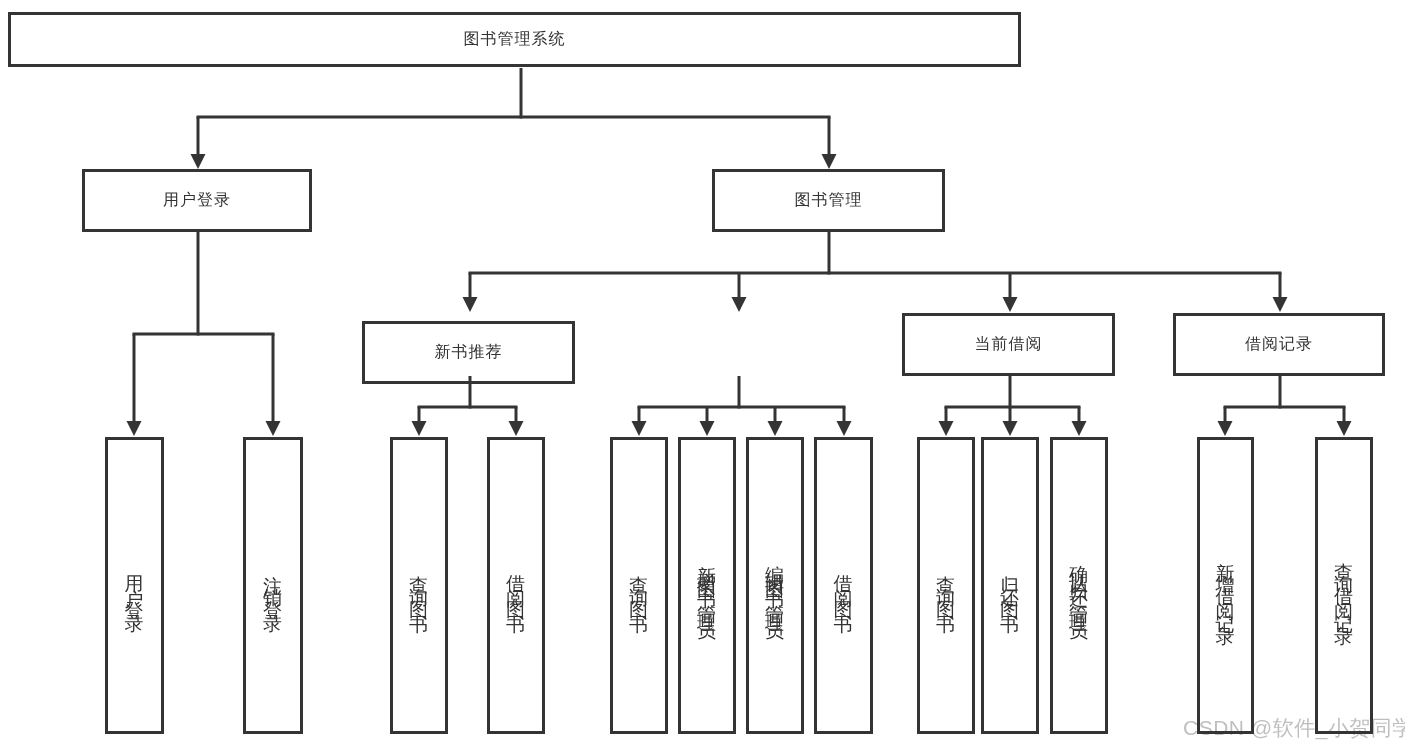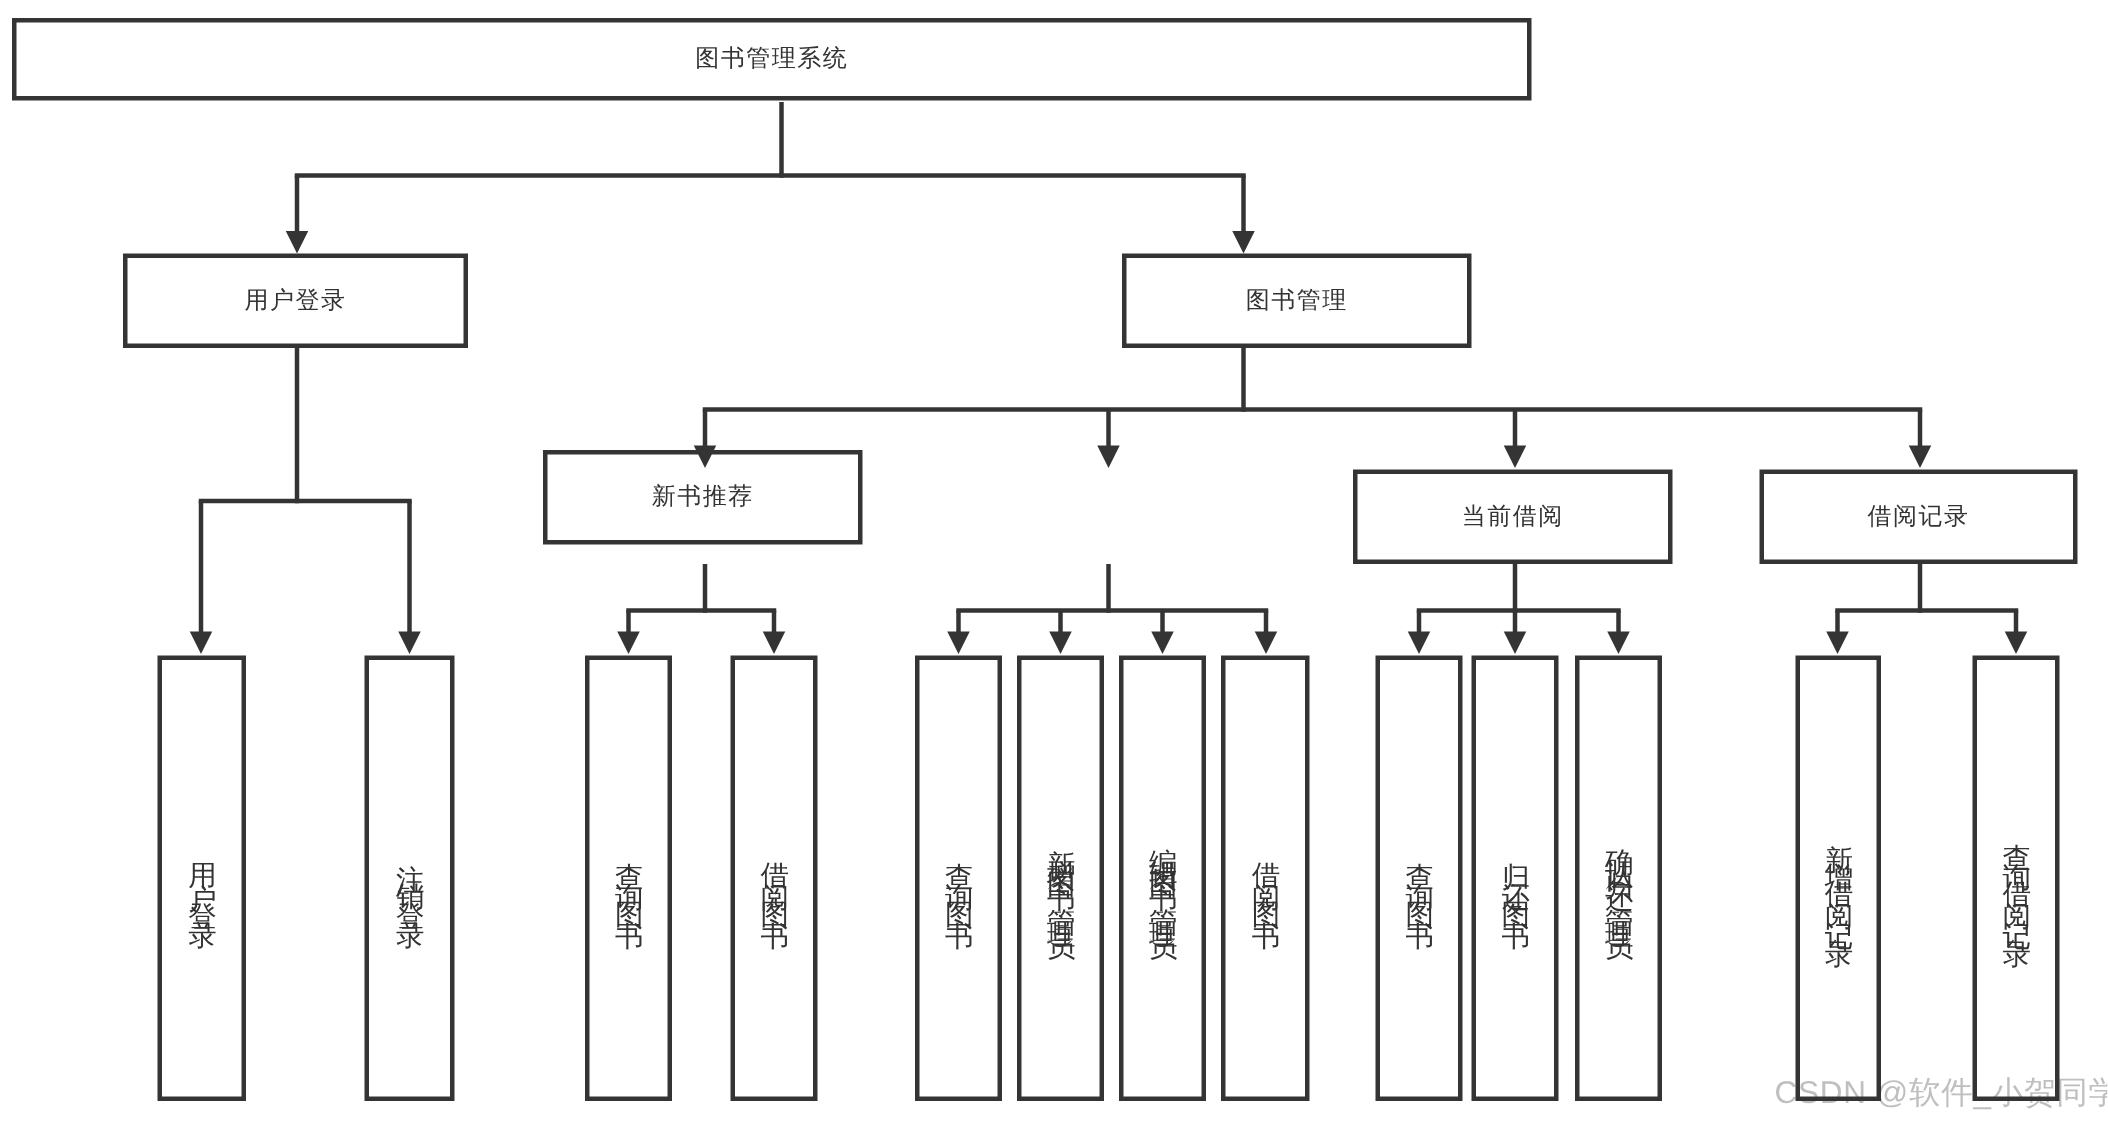--- a/index.html
+++ b/index.html
@@ -136,23 +136,23 @@
       <line x1="1225" y1="407" x2="1225" y2="423"></line>
       <polygon points="1225,436 1217.5,421 1232.5,421" fill="#343434" stroke="none"></polygon>
       <line x1="1344" y1="407" x2="1344" y2="423"></line>
       <polygon points="1344,436 1336.5,421 1351.5,421" fill="#343434" stroke="none"></polygon>
     </g>
   </svg>
 
   <div class="node hnode" style="left:8px; top:12px; width:1013px; height:55px;">图书管理系统</div>
 
   <div class="node hnode" style="left:82px; top:169px; width:230px; height:63px;">用户登录</div>
-  <div class="node hnode" style="left:748px; top:169px; width:233px; height:63px;">图书管理</div>
-
-  <div class="node hnode" style="left:362px; top:300px; width:213px; height:63px;">新书推荐</div>
+  <div class="node hnode" style="left:712px; top:169px; width:233px; height:63px;">图书管理</div>
+
+  <div class="node hnode" style="left:362px; top:321px; width:213px; height:63px;">新书推荐</div>
   <div class="node hnode" style="left:902px; top:313px; width:213px; height:63px;">当前借阅</div>
   <div class="node hnode" style="left:1173px; top:313px; width:212px; height:63px;">借阅记录</div>
 
   <div class="node vnode" style="left:105px; top:437px; width:59px; height:297px;">
     <span class="vtext">用户登录</span>
   </div>
   <div class="node vnode" style="left:243px; top:437px; width:60px; height:297px;">
     <span class="vtext">注销登录</span>
   </div>
 

